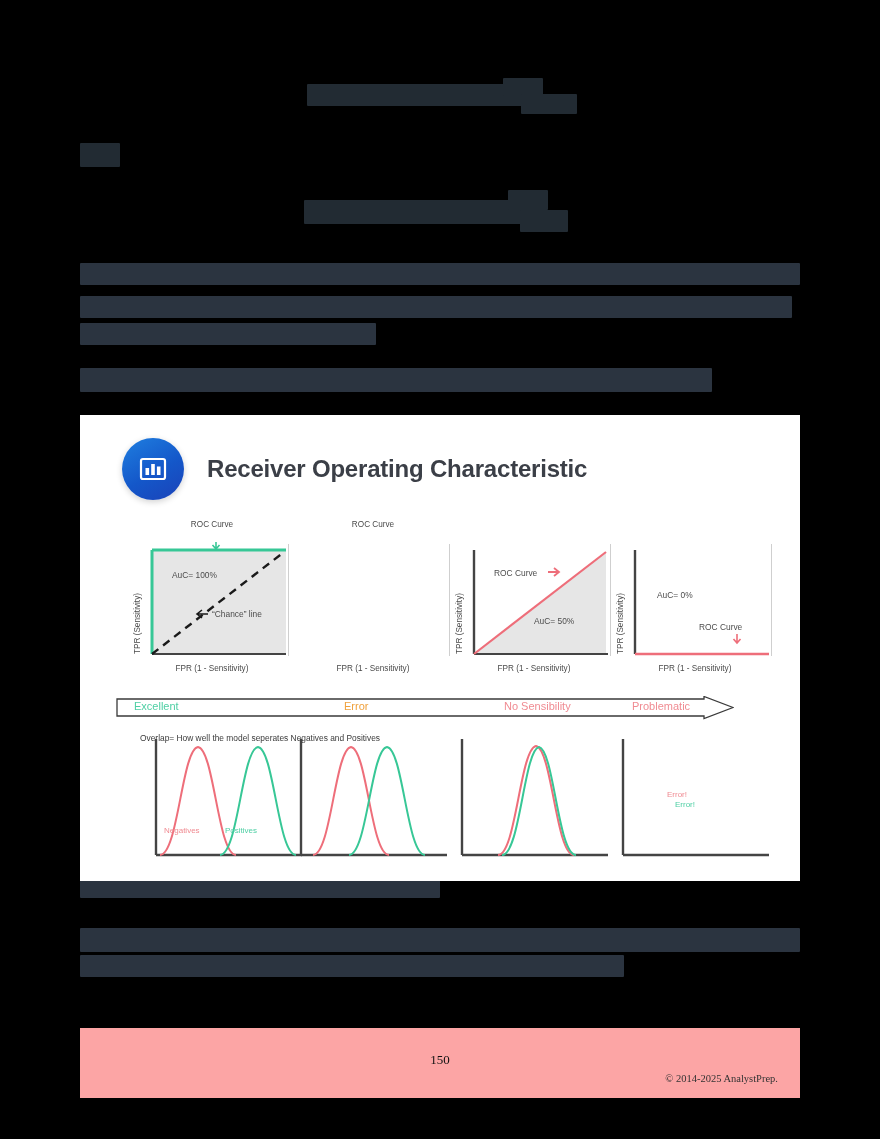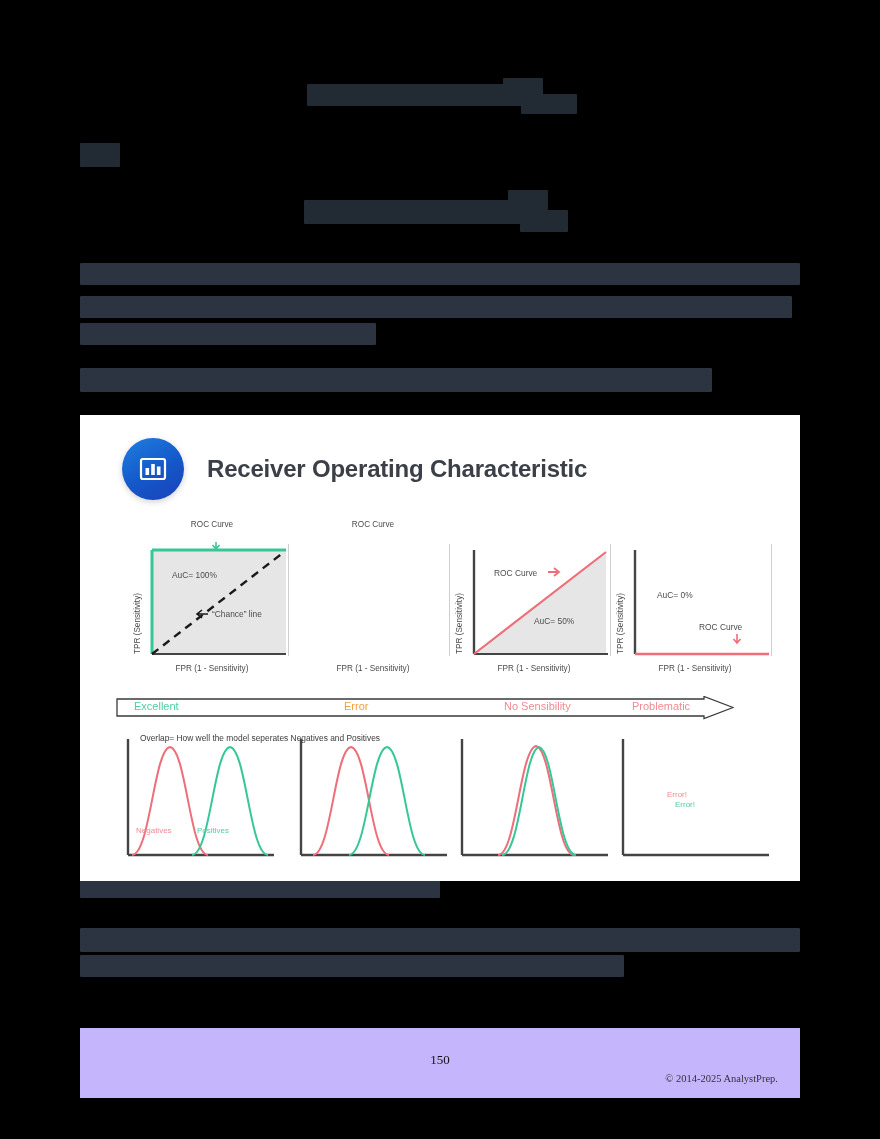--- a/index.html
+++ b/index.html
@@ -41,25 +41,25 @@
   .roc-divider{position:absolute;top:24px;width:1px;height:112px;background:#cfcfcf;}
 
   .auc-txt{font-size:8.4px;fill:#4c4c4c;}
   .note-txt{font-size:8.4px;fill:#4c4c4c;}
 
   
   #scale-bar{position:absolute;left:120px;top:281px;width:620px;height:22px;}
   #scale-bar .seg{position:absolute;top:4px;font-size:11px;white-space:nowrap;}
   .dist-row{position:absolute;left:28px;top:320px;width:664px;height:128px;}
   .dist-cell{position:absolute;top:0;width:152px;height:128px;}
-  .dist-c0{left:16px}.dist-c1{left:189px}.dist-c2{left:350px}.dist-c3{left:511px}
+  .dist-c0{left:44px}.dist-c1{left:189px}.dist-c2{left:350px}.dist-c3{left:511px}
   .dist-lab{font-size:8px;}
 
   
-  #footer-card{position:absolute;left:80px;top:1028px;width:720px;height:70px;background:#c4b5fd;}
+  #footer-card{position:absolute;left:80px;top:1028px;width:720px;height:70px;background:#fca5a5;}
   #page-number{position:absolute;left:0;top:24px;width:720px;text-align:center;
                font-family:"Liberation Serif",serif;font-size:13px;color:#111;}
   #copyright{position:absolute;right:22px;top:45px;font-family:"Liberation Serif",serif;
              font-size:10.5px;color:#333;}
 </style>
 </head>
 <body>
 
 <div id="redact-layer">
     <div class="redact d" style="left: 307px; top: 84px; width: 236px; height: 22px;"></div>

